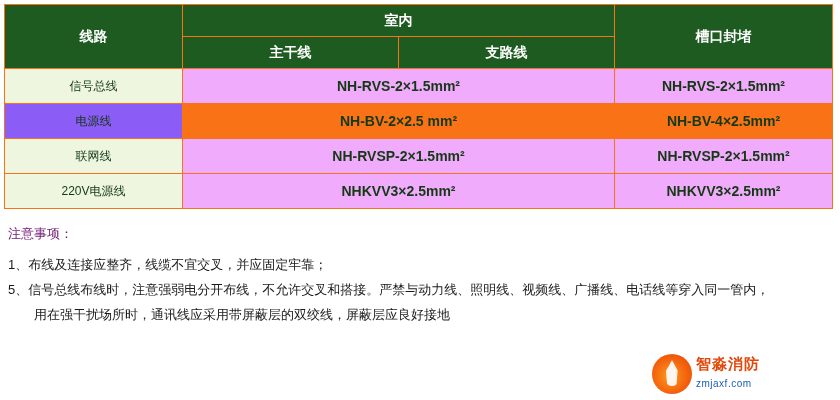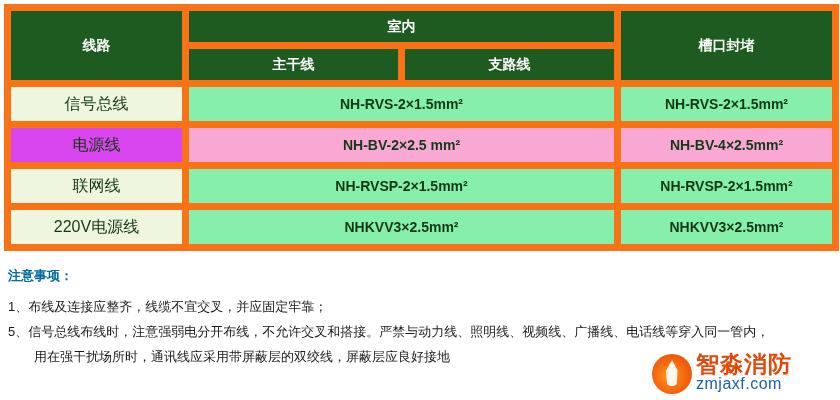--- a/index.html
+++ b/index.html
@@ -23,62 +23,62 @@
   }
 
   
   table.spec {
     border-collapse: collapse;
     width: 828px;
     margin: 4px 0 0 4px;
     table-layout: fixed;
   }
   table.spec th, table.spec td {
-    border: 7px solid #f97316;
+    border: 1px solid #f97316;
     text-align: center;
     vertical-align: middle;
     padding: 0;
   }
   .hdr {
     background: #1e5b20;
     color: #ffffff;
     font-weight: bold;
     font-size: 14px;
     height: 31px;
   }
   .hdr.tall {
     height: 62px;
   }
   .row-label {
-    font-size: 16px;
+    font-size: 12px;
     color: #143814;
     height: 34px;
     margin-top: 8px;
   }
   .cell {
     font-size: 14px;
     color: #143814;
     height: 34px;
     font-weight: bold;
   }
-  .row-a td { background: #86efac; }
-  .row-b td { background: #f9a8d4; }
+  .row-a td { background: #f0abfc; }
+  .row-b td { background: #f97316; }
   .row-a td.row-label { background: #eef6e0; }
-  .row-b td.row-label { background: #d946ef; }
+  .row-b td.row-label { background: #8b5cf6; }
   .row-label { font-weight: normal; }
 
   
   .notes {
     margin: 16px 0 0 8px;
     width: 824px;
     position: relative;
   }
   .notes-title {
-    color: #0369a1;
-    font-weight: bold;
+    color: #701a75;
+    font-weight: normal;
     font-size: 13px;
     margin-bottom: 9px;
   }
   .note-line {
     font-size: 13px;
     color: #1a1a1a;
     line-height: 25px;
     white-space: nowrap;
   }
   .note-line.indent {
@@ -114,28 +114,28 @@
     clip-path: polygon(50% 0%, 85% 40%, 78% 100%, 20% 100%, 12% 42%);
     opacity: 0.92;
   }
   .logo-text {
     position: absolute;
     left: 44px;
     top: 0;
     width: 136px;
   }
   .logo-main {
-    font-size: 23px;
+    font-size: 15px;
     font-weight: bold;
     color: #e2480a;
     letter-spacing: 1px;
     line-height: 24px;
   }
   .logo-sub {
-    font-size: 16px;
+    font-size: 10px;
     color: #1a5fb4;
     letter-spacing: 0.5px;
     line-height: 16px;
     font-family: "Liberation Sans", sans-serif;
   }
 </style>
 </head>
 <body>
 
 <div class="page">

